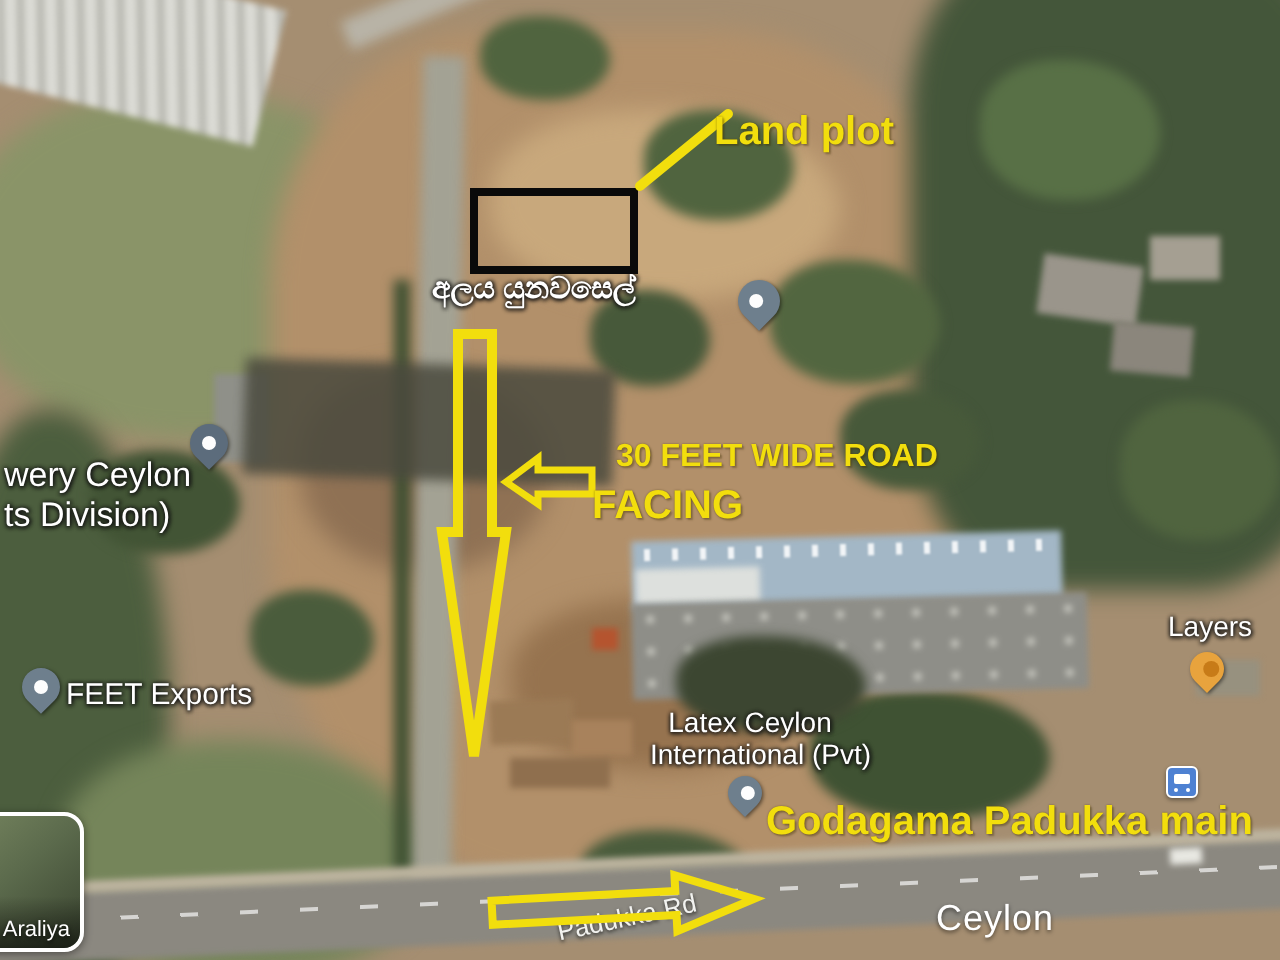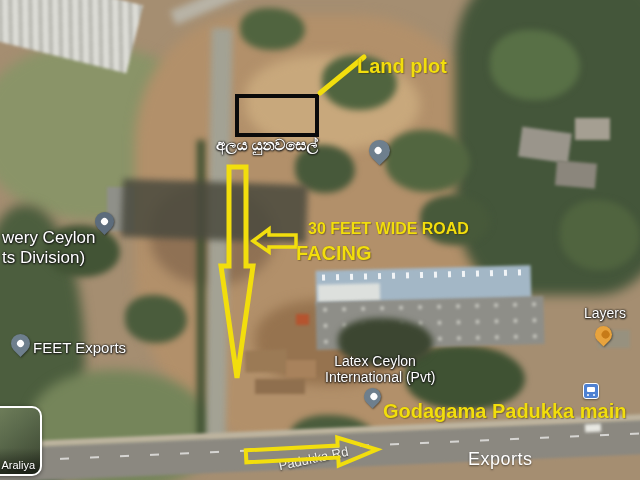--- a/index.html
+++ b/index.html
@@ -150,21 +150,21 @@
   <div class="pin" style="left:364px;top:388px;width:17px;height:17px;"></div>
 
   <div class="maplabel" style="left:584px;top:305px;">
     <div>Layers</div>
   </div>
   <div class="pin orange" style="left:595px;top:326px;width:17px;height:17px;"></div>
 
   <div class="busicon"></div>
 
   <div id="padukka-rd">Padukka Rd</div>
-  <div id="google-wm">Exports</div>
+  <div id="google-wm">Ceylon</div>
 
   <div class="anno" style="left:357px;top:55px;font-size:20px;">Land plot</div>
   <div class="anno" style="left:308px;top:220px;font-size:16px;">30 FEET WIDE ROAD</div>
   <div class="anno" style="left:296px;top:242px;font-size:20px;">FACING</div>
   <div class="anno" style="left:383px;top:400px;font-size:20px;">Godagama Padukka main</div>
 
   <svg id="svg-overlay" width="640" height="480" viewBox="0 0 640 480">
 
     <rect x="237" y="96" width="80" height="39" fill="none" stroke="#0a0a0a" stroke-width="4"></rect>
 

